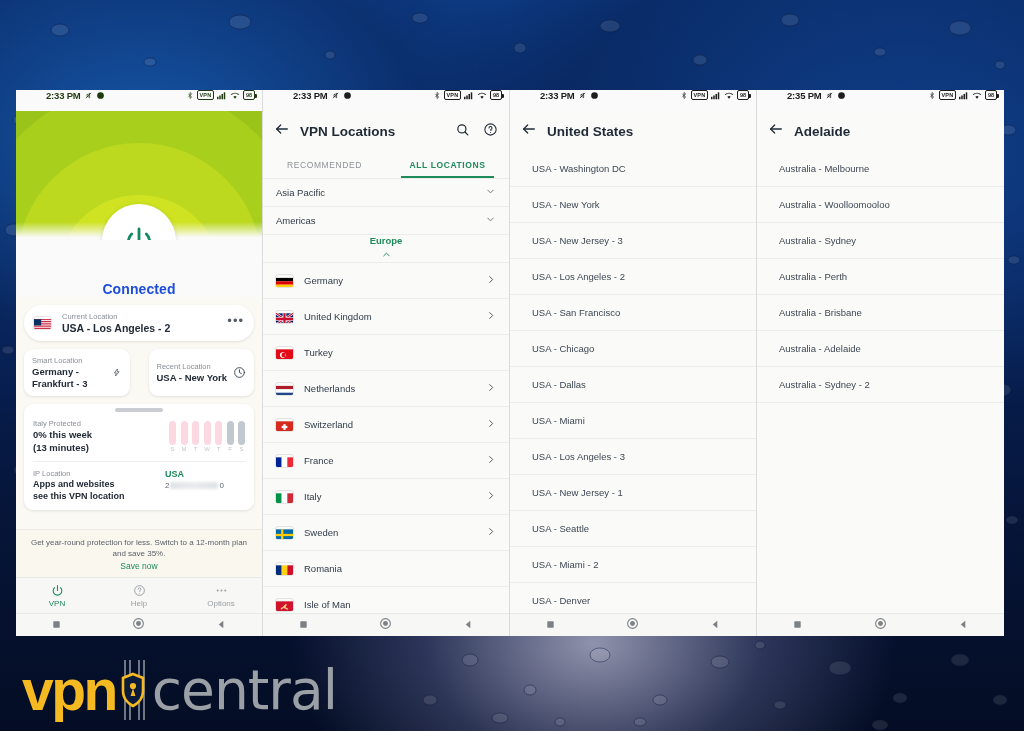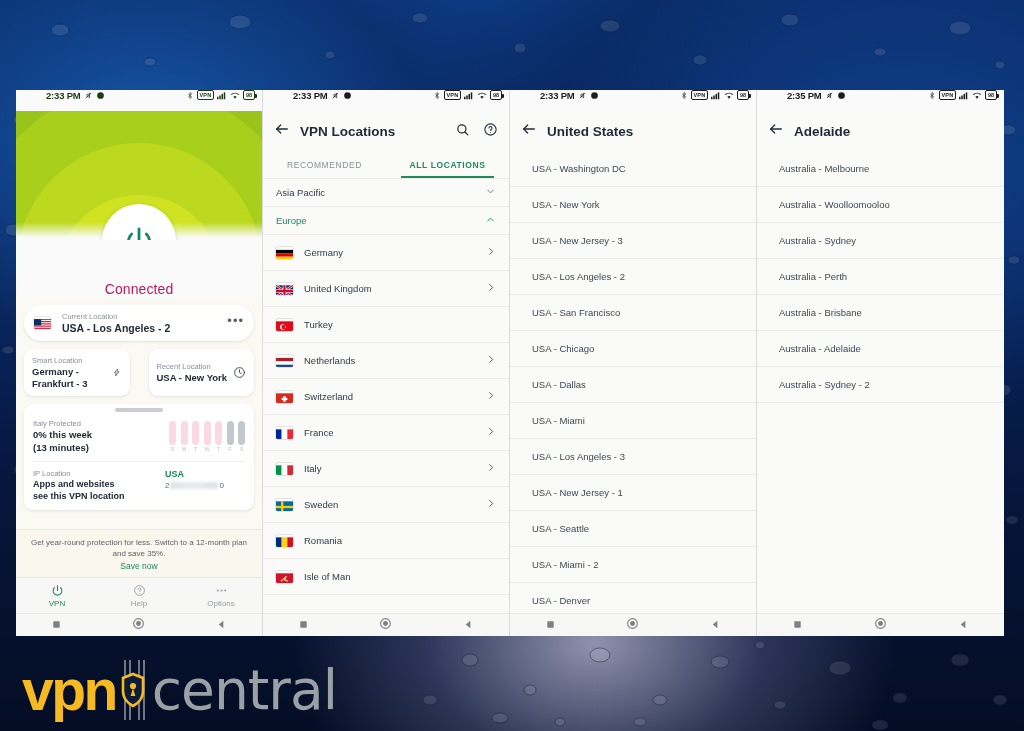--- a/index.html
+++ b/index.html
@@ -112,22 +112,22 @@
     background: #ffffff;
     border-radius: 50%;
     display: flex; align-items: center; justify-content: center;
     box-shadow: 0 1px 5px rgba(0,0,0,0.12);
     z-index: 4;
   }
   .connected-label {
     text-align: center;
     margin-top: 41px;
     font-size: 14px;
-    font-weight: normal;
-    color: #be185d;
+    font-weight: bold;
+    color: #1d4ed8;
     letter-spacing: 0.1px;
   }
 
   .p1-body {
     flex: 1 1 auto;
     background: #faf9f4;
     padding: 8px 8px 0 8px;
     display: flex;
     flex-direction: column;
     overflow: hidden;
@@ -265,21 +265,21 @@
   .listwrap { flex: 1 1 auto; overflow: hidden; background: #fafaf8; }
 
   .grp-row {
     height: 28px;
     display: flex; align-items: center; justify-content: space-between;
     padding: 0 13px;
     border-bottom: 1px solid #ececea;
     font-size: 9.5px;
     color: #2f3b48;
   }
-  .grp-row.open { color: #1f8a5c; font-weight: normal; }
+  .grp-row.open { color: #1f8a5c; font-weight: bold; flex-direction: column; }
 
   .ctry-row {
     height: 36px;
     display: flex; align-items: center;
     padding: 0 13px;
     gap: 11px;
     border-bottom: 1px solid #ececea;
   }
   .ctry-row .nm { flex: 1 1 auto; font-size: 9.5px; color: #2f3b48; }
 
@@ -651,20 +651,26 @@
       </div>
 
       <div class="listwrap">
 
         <div class="grp-row">
           <span>Asia Pacific</span>
           <span><svg width="11" height="11" viewBox="0 0 24 24" fill="none" stroke="#6b727a" stroke-width="2" stroke-linecap="round" stroke-linejoin="round">
                 <path d="M6 9l6 6 6-6"></path>
               </svg></span>
         </div>
+        <div class="grp-row">
+          <span>Americas</span>
+          <span><svg width="11" height="11" viewBox="0 0 24 24" fill="none" stroke="#6b727a" stroke-width="2" stroke-linecap="round" stroke-linejoin="round">
+                <path d="M6 9l6 6 6-6"></path>
+              </svg></span>
+        </div>
         <div class="grp-row open">
           <span>Europe</span>
           <span><svg width="11" height="11" viewBox="0 0 24 24" fill="none" stroke="#1f8a5c" stroke-width="2" stroke-linecap="round" stroke-linejoin="round">
                 <path d="M6 15l6-6 6 6"></path>
               </svg></span>
         </div>
 
         <div class="ctry-row">
           <span class="flag">
             <svg width="17" height="12" viewBox="0 0 5 3">

